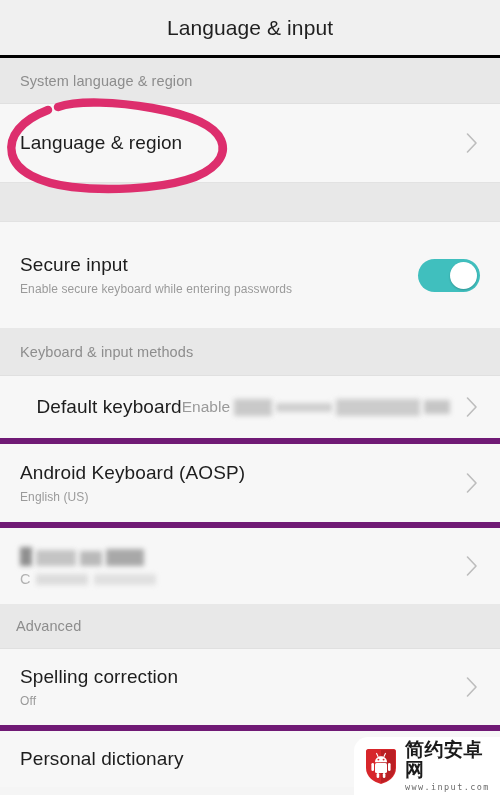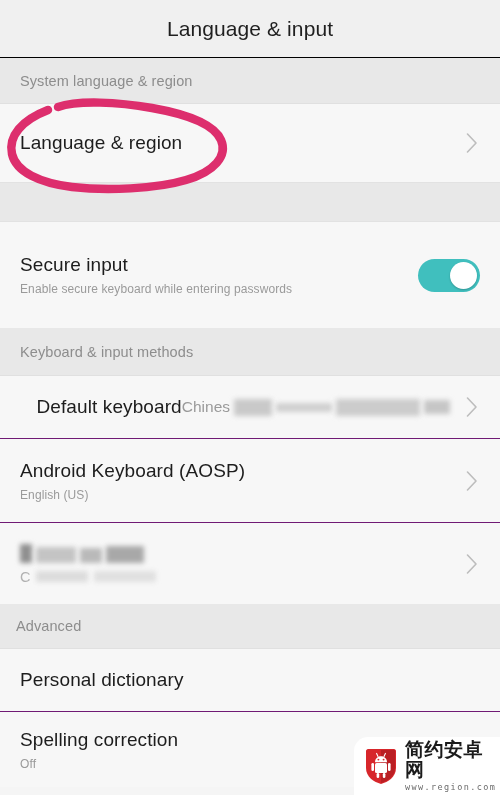--- a/index.html
+++ b/index.html
@@ -24,21 +24,21 @@
     overflow: hidden;
   }
 
   
   .appbar {
     height: 58px;
     background: #f0f0f0;
     display: flex;
     align-items: center;
     justify-content: center;
-    border-bottom: 1px solid #000000;
+    border-bottom: 3px solid #000000;
     box-sizing: border-box;
   }
   .appbar-title {
     font-size: 21px;
     color: #1f1f1f;
     font-weight: 400;
     letter-spacing: 0.1px;
   }
 
   
@@ -74,21 +74,21 @@
 
   .row {
     position: relative;
     display: flex;
     align-items: center;
     padding: 0 20px;
     box-sizing: border-box;
     background: #f7f7f7;
     min-height: 60px;
   }
-  .row + .row { border-top: 1px solid #701a75; }
+  .row + .row { border-top: 6px solid #701a75; }
 
   .row-text {
     flex: 1 1 auto;
     min-width: 0;
     display: flex;
     flex-direction: column;
     justify-content: center;
   }
   .row-title {
     font-size: 19px;
@@ -273,21 +273,21 @@
   </div>
 
   <div class="list-group">
 
     <div class="row row-h62">
       <div class="row-text">
         <span class="row-title">Default keyboard</span>
       </div>
       <span class="row-value">
         <span class="blur-wrap">
-          <span>Chines</span>
+          <span>Enable</span>
           <span class="blur bk1"></span>
           <span class="blur bk2"></span>
           <span class="blur bk3"></span>
           <span class="blur bk4"></span>
         </span>
       </span>
       <span class="chevron">
         <svg width="14" height="24" viewBox="0 0 14 24" fill="none">
           <path d="M2.5 3 L11 12 L2.5 21" stroke="#bdbdbd" stroke-width="1.6" stroke-linecap="round" stroke-linejoin="round"></path>
         </svg>
@@ -327,36 +327,36 @@
       </span>
     </div>
   </div>
 
   <div class="section-head sh-adv">
     <span class="section-label">Advanced</span>
   </div>
 
   <div class="list-group">
 
-    <div class="row" style="height:62px;">
-      <div class="row-text">
-        <span class="row-title">Personal dictionary</span>
-      </div>
-    </div>
-
     <div class="row" style="height:76px;">
       <div class="row-text">
         <span class="row-title">Spelling correction</span>
         <span class="row-sub">Off</span>
       </div>
       <span class="chevron">
         <svg width="14" height="24" viewBox="0 0 14 24" fill="none">
           <path d="M2.5 3 L11 12 L2.5 21" stroke="#bdbdbd" stroke-width="1.6" stroke-linecap="round" stroke-linejoin="round"></path>
         </svg>
       </span>
+    </div>
+
+    <div class="row" style="height:62px;">
+      <div class="row-text">
+        <span class="row-title">Personal dictionary</span>
+      </div>
     </div>
   </div>
 
   <div class="annotation">
     <svg width="240" height="104" viewBox="0 0 240 104" fill="none">
       <path d="M58 13 C78 6, 118 8, 152 14 C186 20, 214 30, 221 46
                C228 62, 214 78, 186 86 C156 95, 106 97, 72 93
                C40 89, 16 78, 12 60 C8 42, 22 26, 48 16" stroke="#dd2e6d" stroke-width="8.5" stroke-linecap="round" stroke-linejoin="round" fill="none"></path>
     </svg>
   </div>
@@ -379,17 +379,17 @@
           <line x1="21.4" y1="6.4" x2="20" y2="9.4"></line>
         </g>
         <g fill="#d7262b">
           <circle cx="14.4" cy="12.6" r="0.95"></circle>
           <circle cx="19.6" cy="12.6" r="0.95"></circle>
         </g>
       </svg>
     </span>
     <span class="wm-text">
       <span class="wm-cn">简约安卓网</span>
-      <span class="wm-url">www.region.com</span>
+      <span class="wm-url">www.input.com</span>
     </span>
   </div>
 
 </div>
 
 </body></html>

